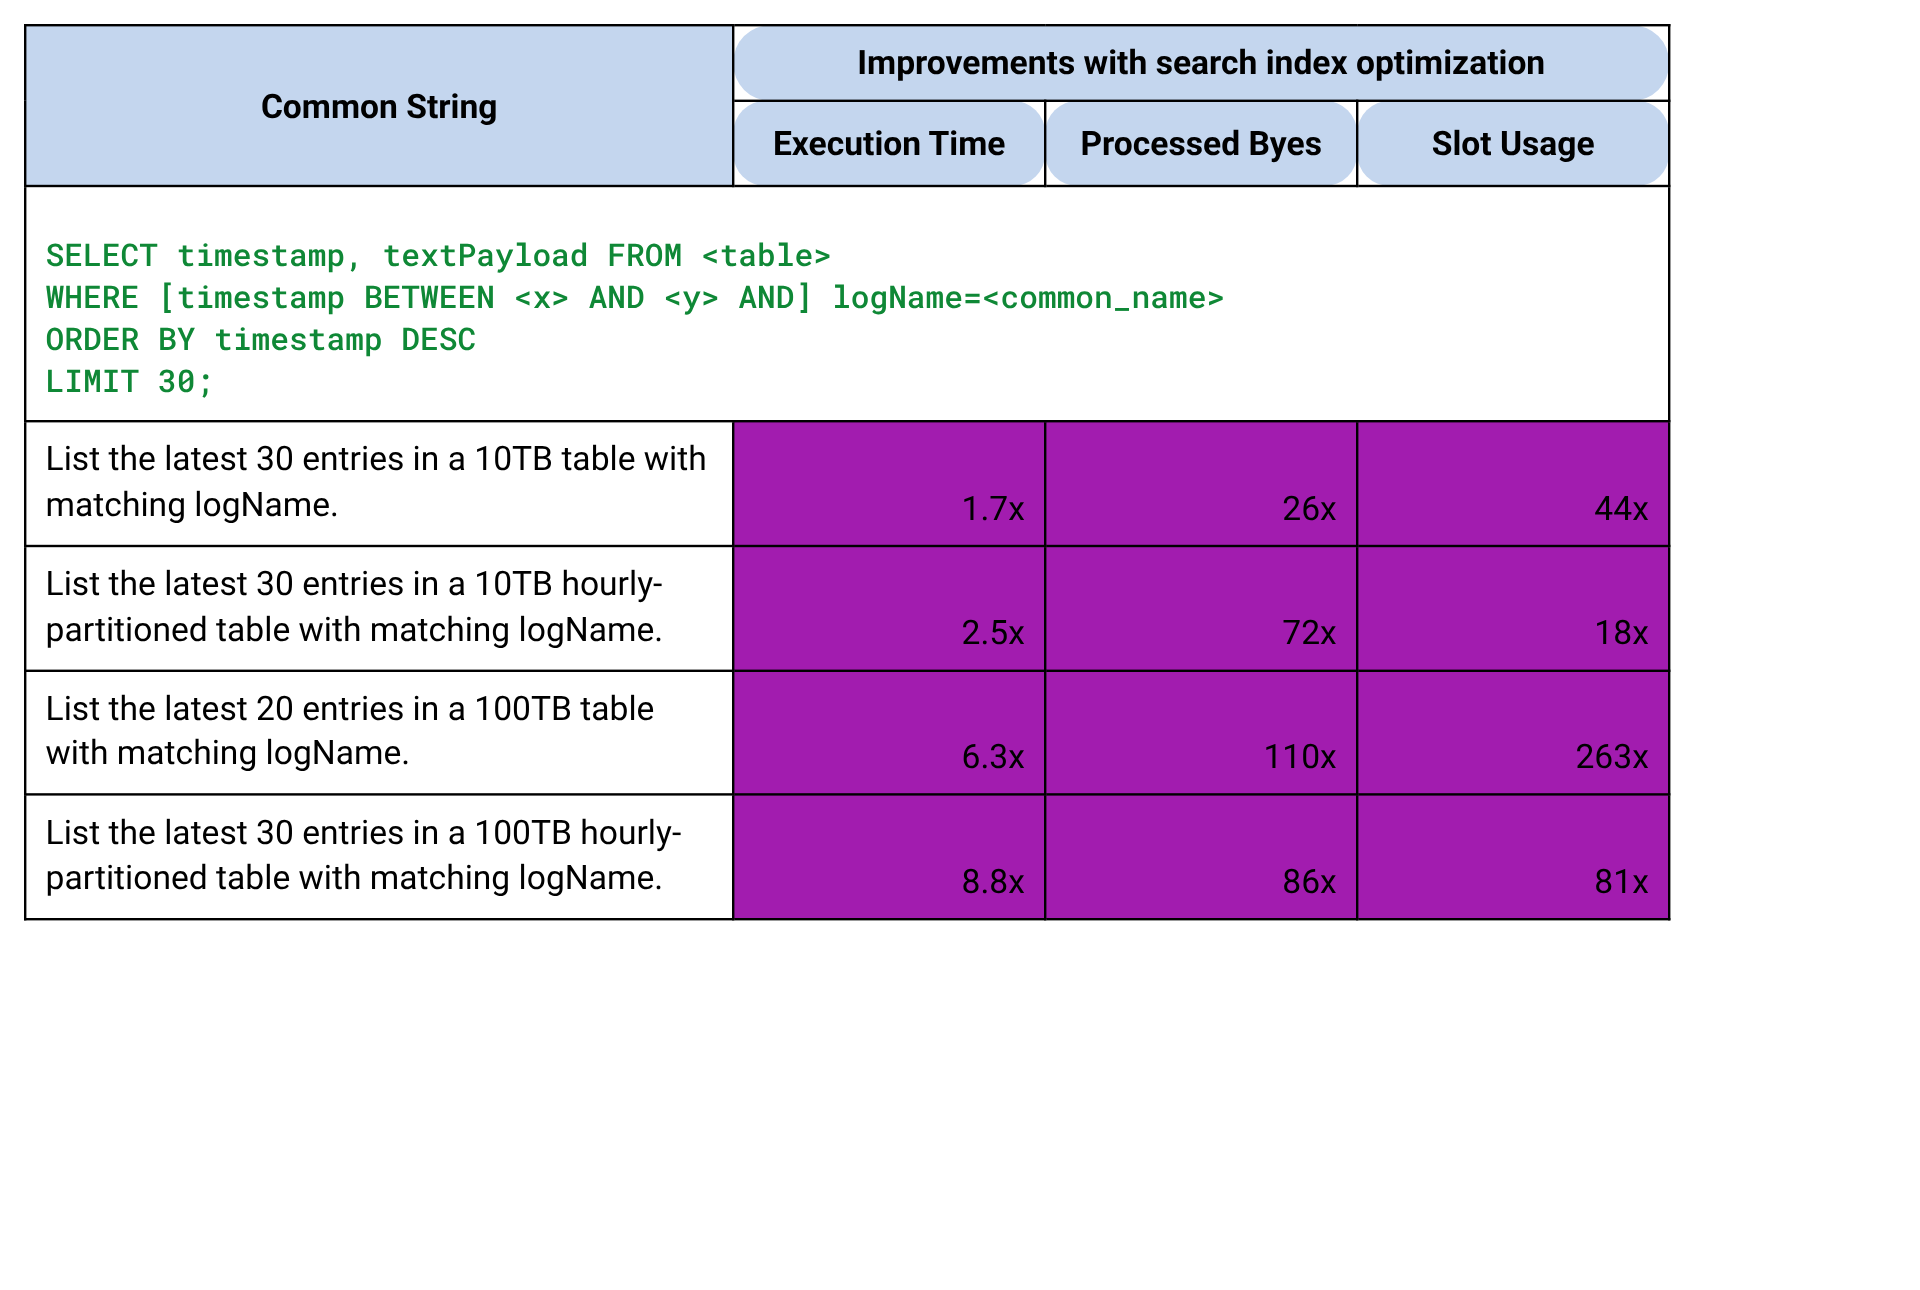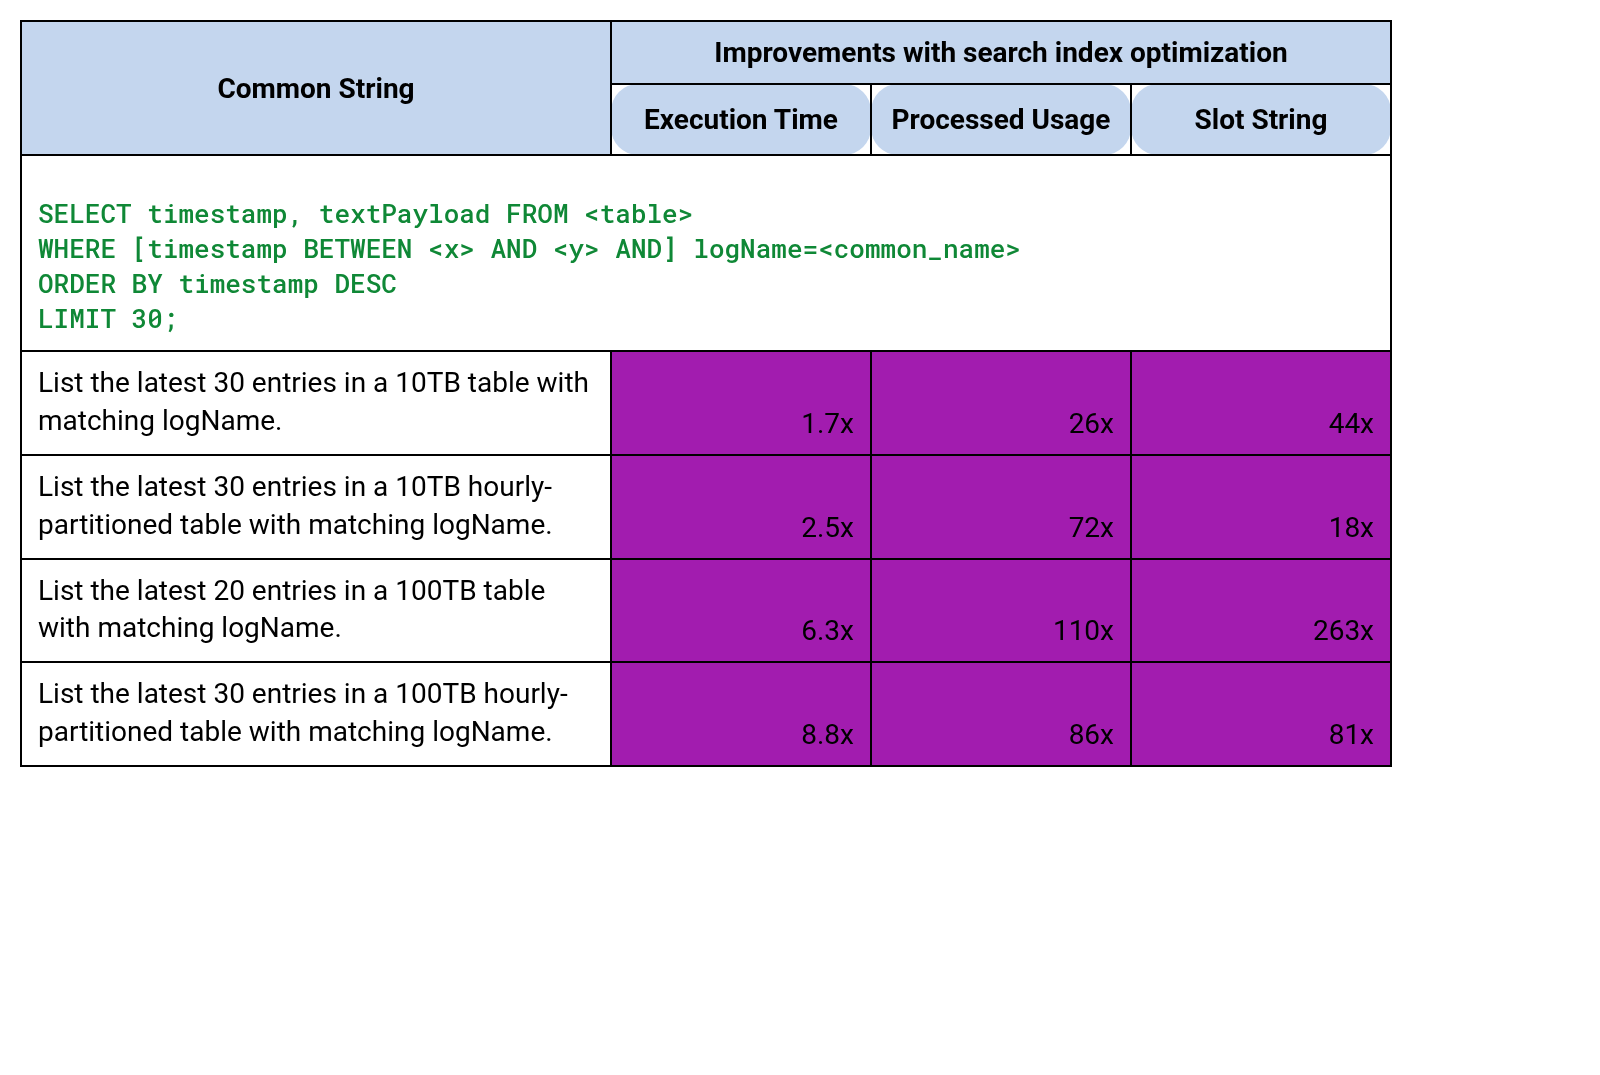--- a/index.html
+++ b/index.html
@@ -29,20 +29,21 @@
     font-weight: 700;
     text-align: center;
     padding: 18px 24px;
     vertical-align: middle;
   }
   .th-common {
     width: 590px;
   }
   .th-group {
     padding: 14px 12px;
+    border-radius: 31px;
   }
   .th-col {
     padding: 18px 12px;
     border-radius: 27px;
   }
   .sql-row td {
     background: #ffffff;
     padding: 12px 16px 14px 16px;
     vertical-align: top;
   }
@@ -81,22 +82,22 @@
       <col style="width:260px">
       <col style="width:260px">
     </colgroup>
     <thead>
       <tr>
         <th rowspan="2" class="th-common">Common String</th>
         <th colspan="3" class="th-group">Improvements with search index optimization</th>
       </tr>
       <tr>
         <th class="th-col">Execution Time</th>
-        <th class="th-col">Processed Usage</th>
-        <th class="th-col">Slot String</th>
+        <th class="th-col">Processed Byes</th>
+        <th class="th-col">Slot Usage</th>
       </tr>
     </thead>
     <tbody>
       <tr class="sql-row">
         <td colspan="4">
           <div class="sql">SELECT timestamp, textPayload FROM &lt;table&gt;
 WHERE [timestamp BETWEEN &lt;x&gt; AND &lt;y&gt; AND] logName=&lt;common_name&gt;
 ORDER BY timestamp DESC
 LIMIT 30;</div>
         </td>

